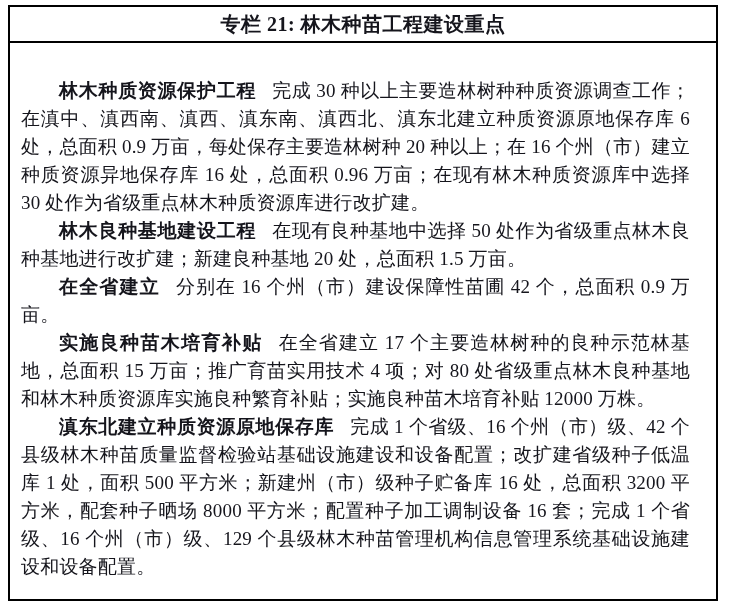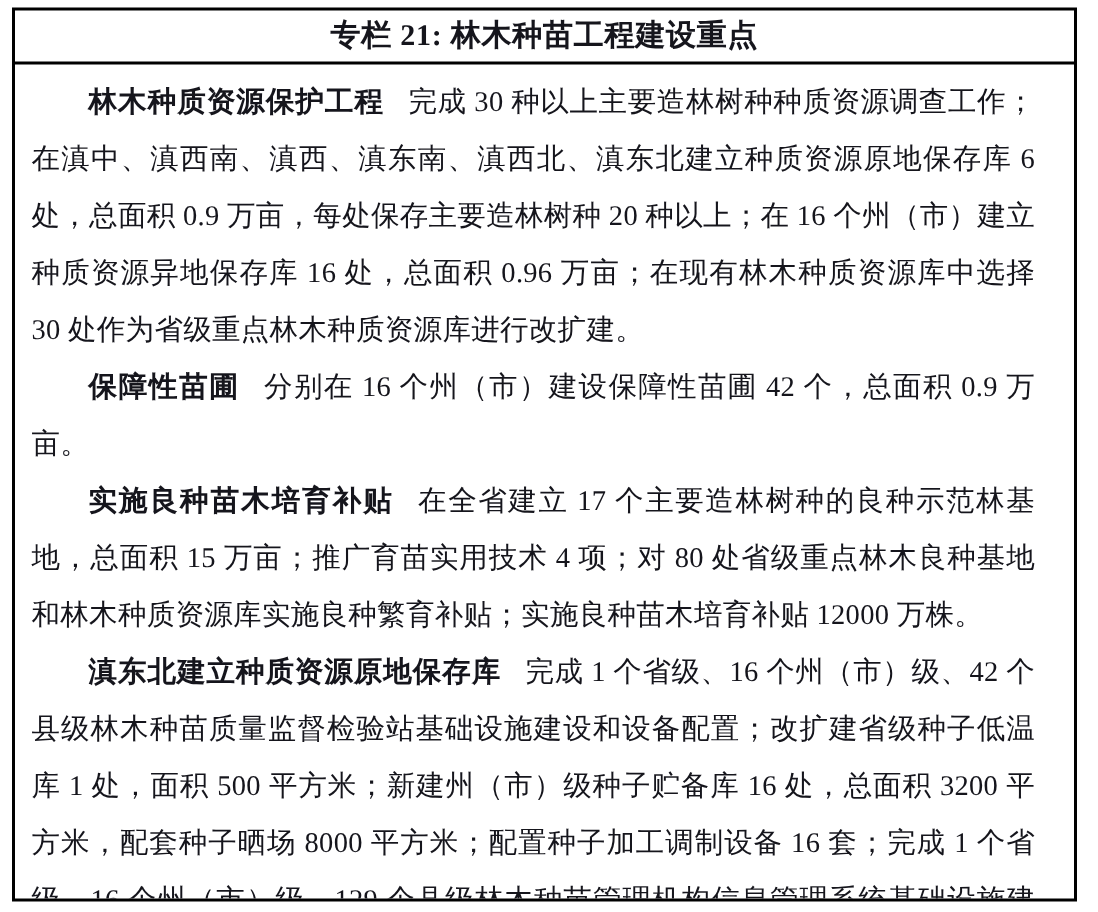--- a/index.html
+++ b/index.html
@@ -31,23 +31,24 @@
       text-align: center;
       font-weight: bold;
       font-size: 20px;
       flex: 0 0 auto;
       letter-spacing: 0.5px;
     }
     .body-row {
       flex: 1 1 auto;
       padding: 7px 26px 6px 11px;
       font-size: 19px;
-      line-height: 38px;
+      line-height: 28px;
       text-align: justify;
       overflow: hidden;
+      margin-top: 27px;
     }
     .para {
       margin: 0;
       text-indent: 2em;
     }
     .para-heading {
       font-weight: bold;
       padding-right: 0.85em;
       letter-spacing: 0.5px;
     }
@@ -60,21 +61,24 @@
 
 <div class="panel">
   <div class="title-row">
     <span>专栏 21: 林木种苗工程建设重点</span>
   </div>
   <div class="body-row">
     <p class="para">
       <span class="para-heading">林木种质资源保护工程</span><span class="para-text">完成 30 种以上主要造林树种种质资源调查工作；在滇中、滇西南、滇西、滇东南、滇西北、滇东北建立种质资源原地保存库 6 处，总面积 0.9 万亩，每处保存主要造林树种 20 种以上；在 16 个州（市）建立种质资源异地保存库 16 处，总面积 0.96 万亩；在现有林木种质资源库中选择 30 处作为省级重点林木种质资源库进行改扩建。</span>
     </p>
     <p class="para">
-      <span class="para-heading">保障性苗圃</span><span class="para-text">分别在 16 个州（市）建设保障性苗圃 42 个，总面积 0.9 万亩。</span>
+      <span class="para-heading">林木良种基地建设工程</span><span class="para-text">在现有良种基地中选择 50 处作为省级重点林木良种基地进行改扩建；新建良种基地 20 处，总面积 1.5 万亩。</span>
+    </p>
+    <p class="para">
+      <span class="para-heading">在全省建立</span><span class="para-text">分别在 16 个州（市）建设保障性苗圃 42 个，总面积 0.9 万亩。</span>
     </p>
     <p class="para">
       <span class="para-heading">实施良种苗木培育补贴</span><span class="para-text">在全省建立 17 个主要造林树种的良种示范林基地，总面积 15 万亩；推广育苗实用技术 4 项；对 80 处省级重点林木良种基地和林木种质资源库实施良种繁育补贴；实施良种苗木培育补贴 12000 万株。</span>
     </p>
     <p class="para">
       <span class="para-heading">滇东北建立种质资源原地保存库</span><span class="para-text">完成 1 个省级、16 个州（市）级、42 个县级林木种苗质量监督检验站基础设施建设和设备配置；改扩建省级种子低温库 1 处，面积 500 平方米；新建州（市）级种子贮备库 16 处，总面积 3200 平方米，配套种子晒场 8000 平方米；配置种子加工调制设备 16 套；完成 1 个省级、16 个州（市）级、129 个县级林木种苗管理机构信息管理系统基础设施建设和设备配置。</span>
     </p>
   </div>
 </div>
 

